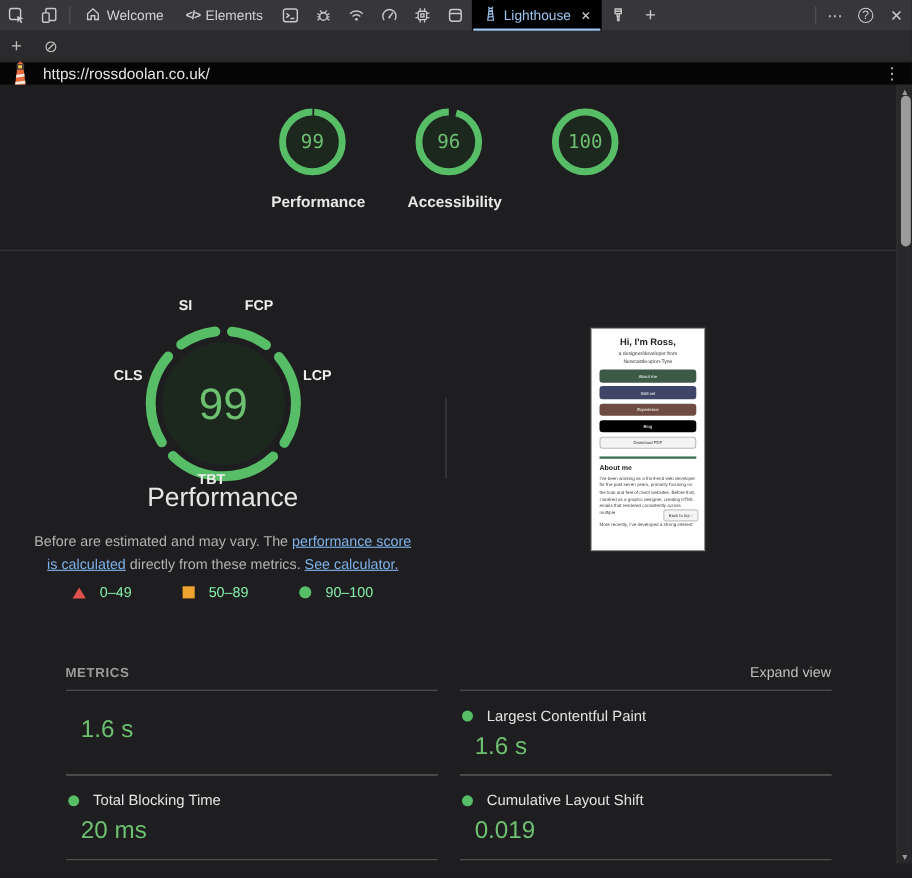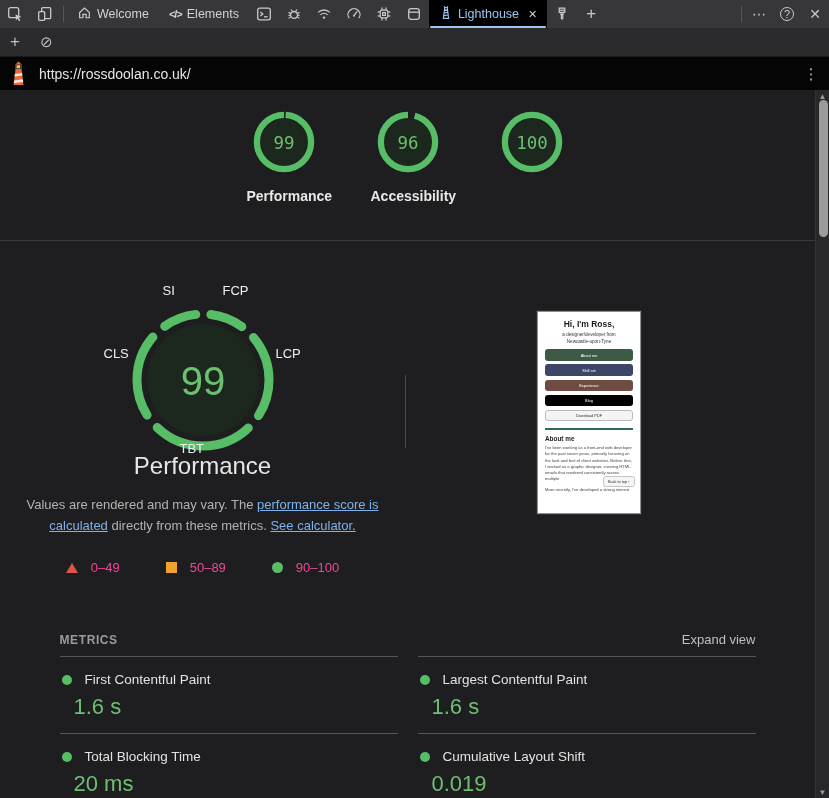--- a/index.html
+++ b/index.html
@@ -21,21 +21,21 @@
   .elements-glyph{font-size:11px;font-weight:bold;letter-spacing:-1px;}
 
   
   .runbar{height:29px;background:#2b2b2e;display:flex;align-items:center;color:#d6d6d6;font-size:13px;border-bottom:1px solid #1a1a1c;}
   .runbar .plus{width:30px;text-align:center;font-size:17px;color:#bdbdbd;cursor:pointer;}
   .run-select{display:flex;align-items:center;gap:7px;cursor:pointer;padding:0 4px;}
   .run-select .caret{font-size:10px;color:#bdbdbd;}
   .clear-btn{margin-left:10px;font-size:15px;color:#bdbdbd;cursor:pointer;}
 
   
-  .urlbar{height:33px;background:#050505;display:flex;align-items:center;padding:0 8px;color:#e6e6e6;font-size:14px;}
+  .urlbar{height:20px;background:#050505;display:flex;align-items:center;padding:0 8px;color:#e6e6e6;font-size:14px;}
   .lh-logo{margin-right:10px;display:flex;}
   .kebab{margin-left:auto;color:#bdbdbd;font-size:15px;width:20px;text-align:center;cursor:pointer;letter-spacing:0;}
 
   
   .report{position:relative;height:708px;background:#1e1e20;color:#e4e4e4;}
   .report-inner{width:815px;}
 
   .scores-row{height:151px;border-bottom:1px solid #3a3a3c;display:flex;justify-content:center;gap:36px;padding-top:21px;}
   .score{width:88px;display:flex;flex-direction:column;align-items:center;cursor:pointer;}
   .score-label{margin-top:13px;font-size:14px;font-weight:bold;color:#e8e8e8;text-align:center;max-width:74px;line-height:1.45;}
@@ -44,26 +44,26 @@
   .ring-num{fill:var(--green-text);font-family:"DejaVu Sans Mono",monospace;font-size:18px;text-anchor:middle;dominant-baseline:central;}
 
   .perf-section{display:flex;position:relative;padding-top:59px;}
   .perf-left{width:405px;display:flex;flex-direction:column;align-items:center;}
   .perf-right{flex:1;display:flex;justify-content:center;align-items:flex-start;padding-top:11px;transform:translateX(-21px);}
   .v-div{position:absolute;left:405px;top:134px;height:73px;width:1px;background:#46464a;}
 
   .exp-gauge{position:relative;width:160px;height:160px;}
   .exp-ring circle{fill:none;stroke:var(--green);stroke-width:9;stroke-linecap:round;}
   .exp-num{fill:var(--green-text);font-size:40px;text-anchor:middle;dominant-baseline:central;font-family:"Liberation Sans",sans-serif;}
-  .seg-label{position:absolute;font-size:13px;font-weight:normal;color:#efefef;}
+  .seg-label{position:absolute;font-size:13px;font-weight:bold;color:#efefef;}
 
   .perf-title{margin-top:-8px;font-size:24px;color:#e6e6e6;}
   .disclaimer{margin-top:14px;width:352px;text-align:center;font-size:13px;line-height:21px;color:#b2b2b2;}
   .disclaimer a{color:var(--link);text-decoration:underline;cursor:pointer;}
-  .legend{margin-top:24px;display:flex;gap:46px;list-style:none;padding:0;font-size:13px;color:#ec4899;align-items:center;}
+  .legend{margin-top:8px;display:flex;gap:46px;list-style:none;padding:0;font-size:13px;color:#86efac;align-items:center;}
   .legend-item{display:flex;align-items:center;gap:13px;}
   .sw{display:inline-block;}
   .sw-triangle{width:0;height:0;border-left:6px solid transparent;border-right:6px solid transparent;border-bottom:10px solid;}
   .sw-square{width:11px;height:11px;}
   .sw-circle{width:11px;height:11px;border-radius:50%;}
 
   .metrics{margin:44px auto 0;width:696px;}
   .metrics-head{display:flex;justify-content:space-between;align-items:center;margin-bottom:9px;}
   .metrics-title{font-size:12px;letter-spacing:.6px;color:#9b9b9b;font-weight:bold;}
   .expand-view{font-size:13px;color:#bfbfbf;cursor:pointer;}
@@ -262,21 +262,21 @@
                 <circle cx="80" cy="80" r="66" stroke-dasharray="83.67 331.02" stroke-dashoffset="-57.47"></circle>
                 <circle cx="80" cy="80" r="66" stroke-dasharray="100.41 314.28" stroke-dashoffset="-157.14"></circle>
                 <circle cx="80" cy="80" r="66" stroke-dasharray="83.67 331.02" stroke-dashoffset="-273.55"></circle>
                 <circle cx="80" cy="80" r="66" stroke-dasharray="33.47 381.22" stroke-dashoffset="-373.22"></circle>
               </g>
             <text class="exp-num" x="80" y="81">99</text>
           </svg>
         <div class="seg-label" style="left:100px;top:-17px">FCP</div><div class="seg-label" style="left:153px;top:46px">LCP</div><div class="seg-label" style="left:57px;top:141px">TBT</div><div class="seg-label" style="left:-19px;top:46px">CLS</div><div class="seg-label" style="left:40px;top:-17px">SI</div></div>
         <div class="perf-title">Performance</div>
         <div class="disclaimer">
-          <span>Values are rendered and may vary. The </span><a>performance score is calculated</a><span> directly from these metrics. </span><a>See calculator.</a>
+          <span>Before are estimated and may vary. The </span><a>performance score is calculated</a><span> directly from these metrics. </span><a>See calculator.</a>
         </div>
         <ul class="legend">
             <li class="legend-item">
        <span class="sw sw-triangle" style="border-bottom-color:#e0534d"></span>
        <span>0–49</span>
      </li>
             <li class="legend-item">
        <span class="sw sw-square" style="background:#efa32f"></span>
        <span>50–89</span>
      </li>
@@ -307,24 +307,20 @@
       </div>
     </div>
 
     <div class="metrics">
       <div class="metrics-head">
         <span class="metrics-title">METRICS</span>
         <span class="expand-view">Expand view</span>
       </div>
       <div class="metrics-grid">
           <div class="metric-cell">
-       <div class="metric-head">
-         <span class="dot"></span>
-         <span>First Contentful Paint</span>
-       </div>
        <div class="metric-value">1.6 s</div>
      </div>
           <div class="metric-cell">
        <div class="metric-head">
          <span class="dot"></span>
          <span>Largest Contentful Paint</span>
        </div>
        <div class="metric-value">1.6 s</div>
      </div>
           <div class="metric-cell">

